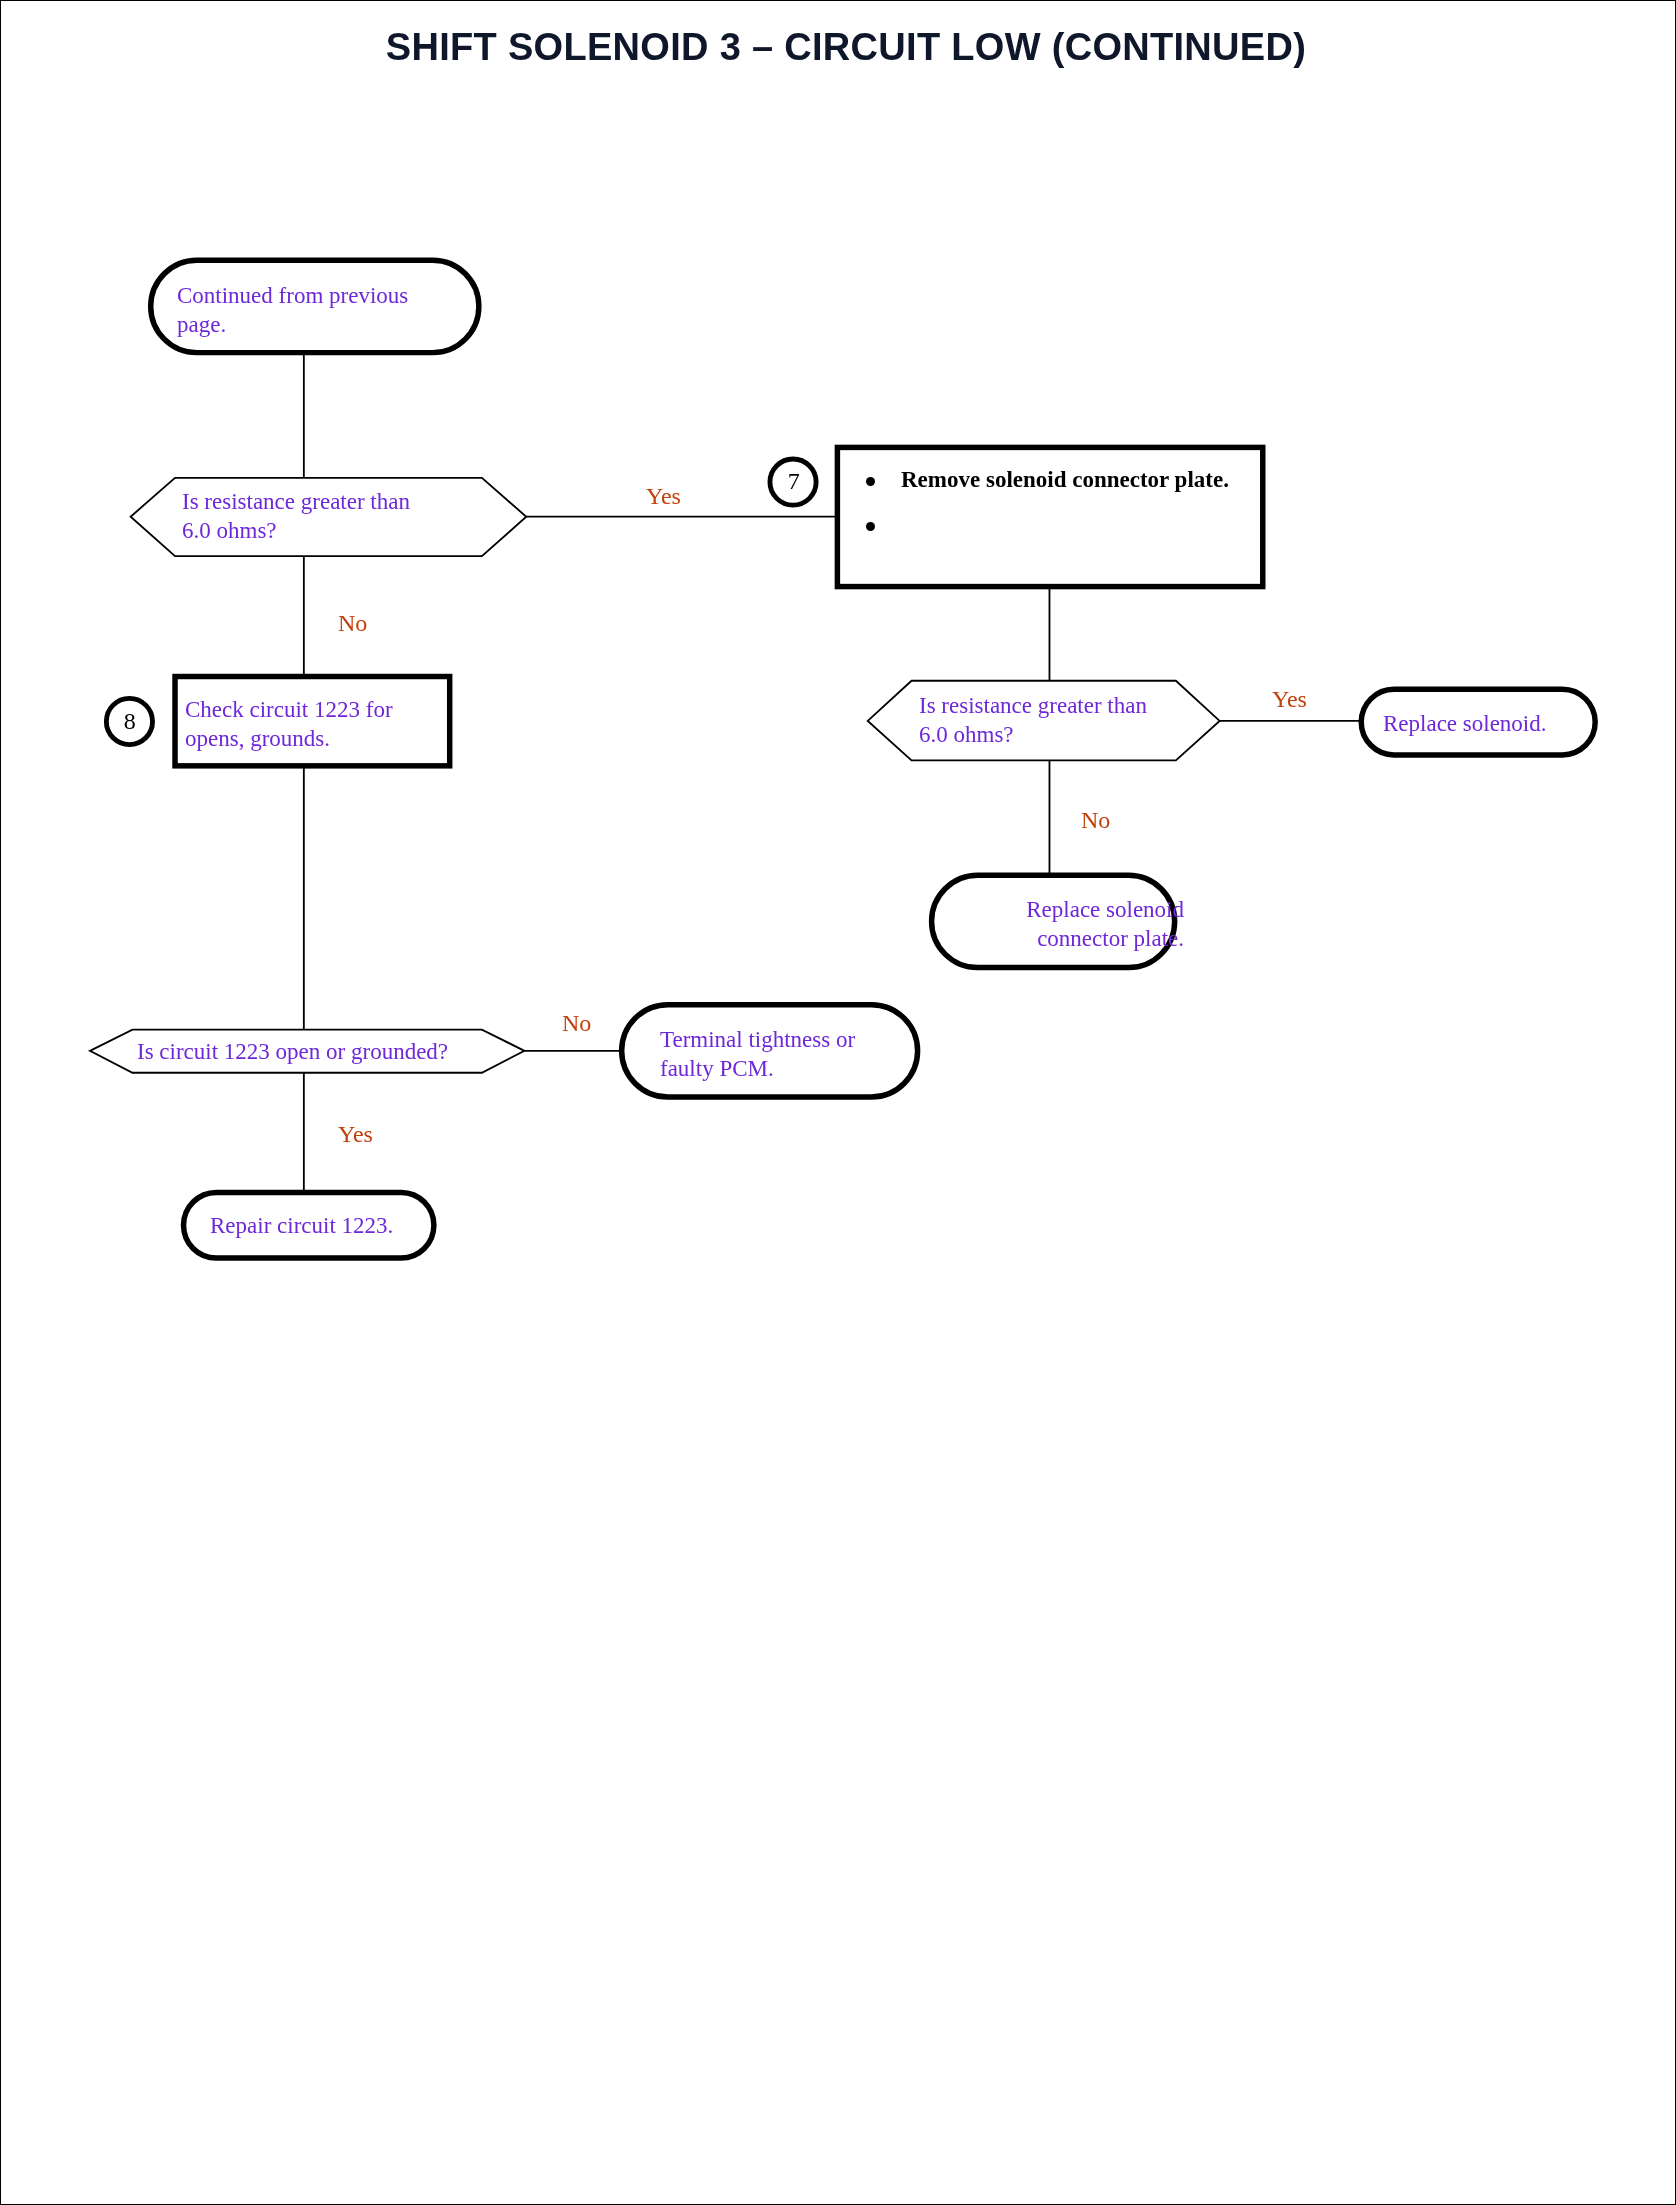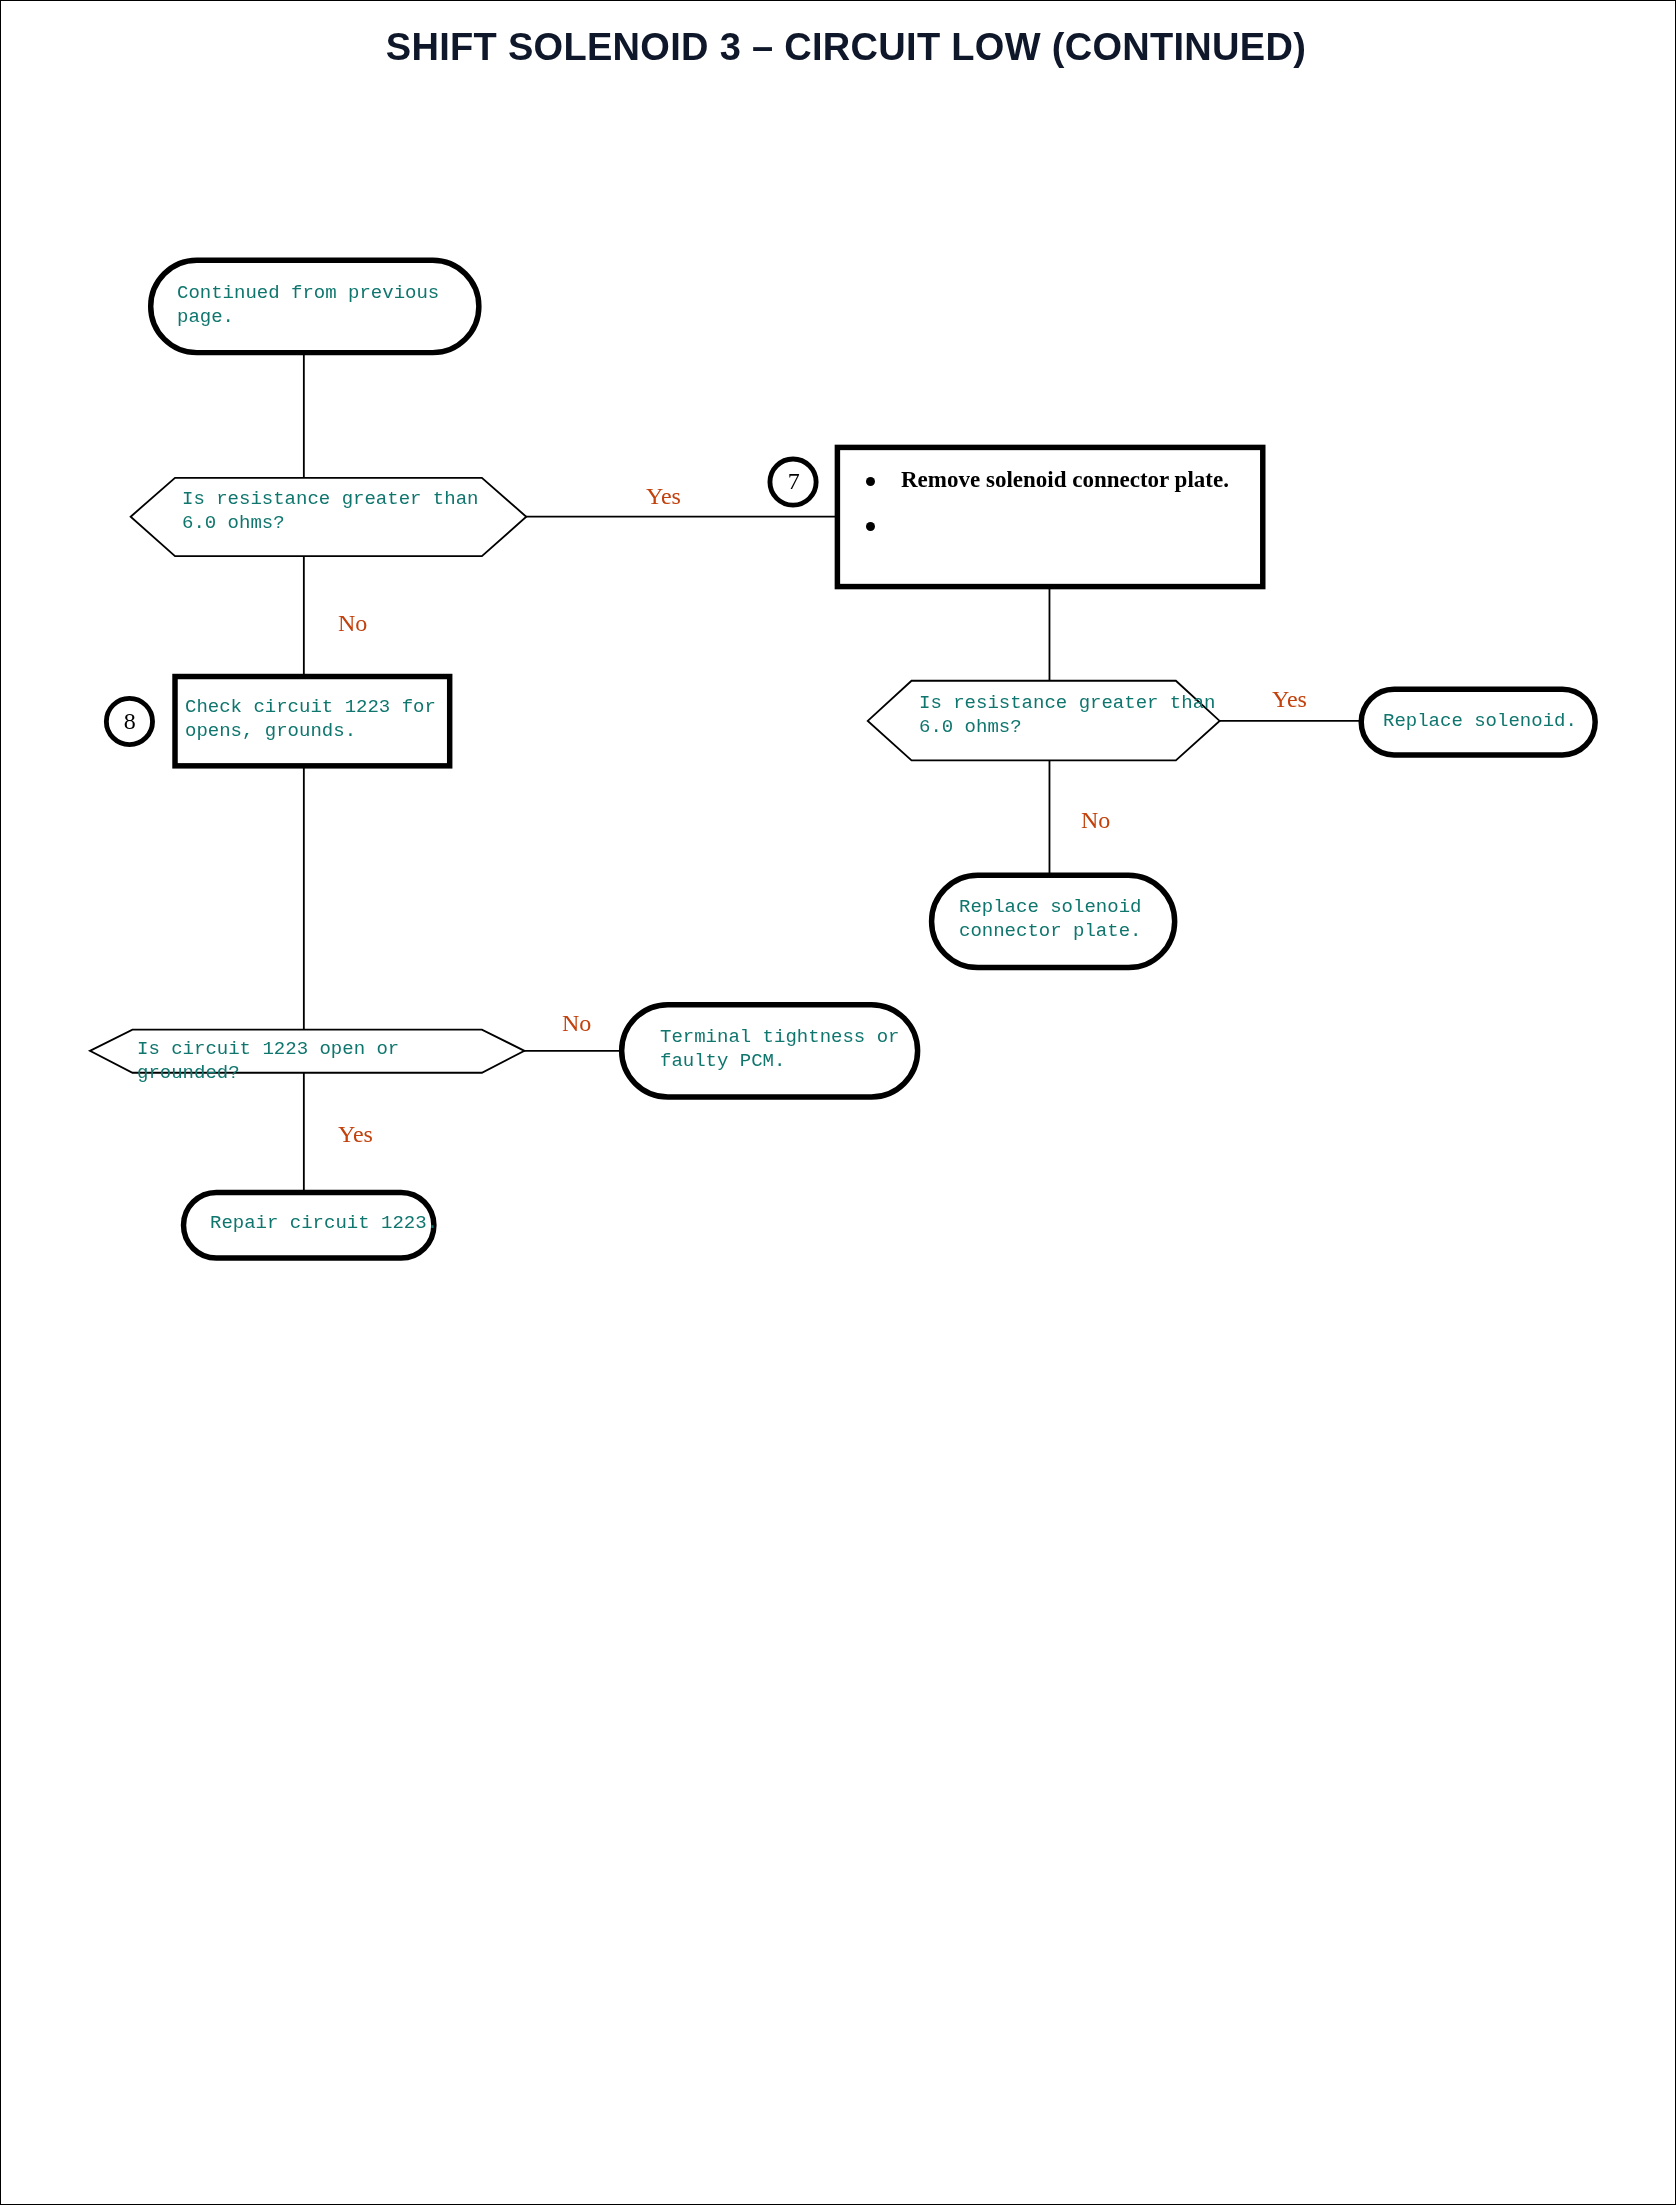--- a/index.html
+++ b/index.html
@@ -37,23 +37,23 @@
     white-space: nowrap;
     padding-left: 8px;
   }
   #flow-svg {
     position: absolute;
     left: 0; top: 0;
   }
   
   .node-text {
     position: absolute;
-    color: #0f766e;
-    font-family: Liberation Mono, monospace;
-    font-size: 19px;
+    color: #6d28d9;
+    font-family: Liberation Serif, serif;
+    font-size: 23px;
     line-height: 1.28;
     white-space: pre-line;
   }
   .edge-label {
     position: absolute;
     color: #c2410c;
     font-family: "Liberation Serif", "DejaVu Serif", serif;
     font-size: 24px;
     line-height: 1;
     white-space: nowrap;
@@ -152,21 +152,21 @@
   <div class="bullet-dot" style="left:866px; top:477px;"></div>
   <div class="bullet-text" style="left:901px; top:465px; width:353px;">Remove solenoid connector plate.</div>
 
   <div class="bullet-dot" style="left:866px; top:522px;"></div>
 
   <div class="node-text" style="left:919px; top:691px; width:316px;">Is resistance greater than
 6.0 ohms?</div>
 
   <div class="node-text" style="left:1383px; top:709px; width:219px;">Replace solenoid.</div>
 
-  <div class="node-text" style="left:959px; top:895px; width:225px;">Replace solenoid
+  <div class="node-text" style="left:959px; top:895px; width:225px;text-align:right;">Replace solenoid
 connector plate.</div>
 
   <div class="conn-num" style="left:117px; top:709px; width:25.5px;">8</div>
   <div class="node-text" style="left:185px; top:695px; width:255px;">Check circuit 1223 for
 opens, grounds.</div>
 
   <div class="node-text" style="left:137px; top:1037px; width:365px;">Is circuit 1223 open or grounded?</div>
 
   <div class="node-text" style="left:660px; top:1025px; width:261px;">Terminal tightness or
 faulty PCM.</div>

